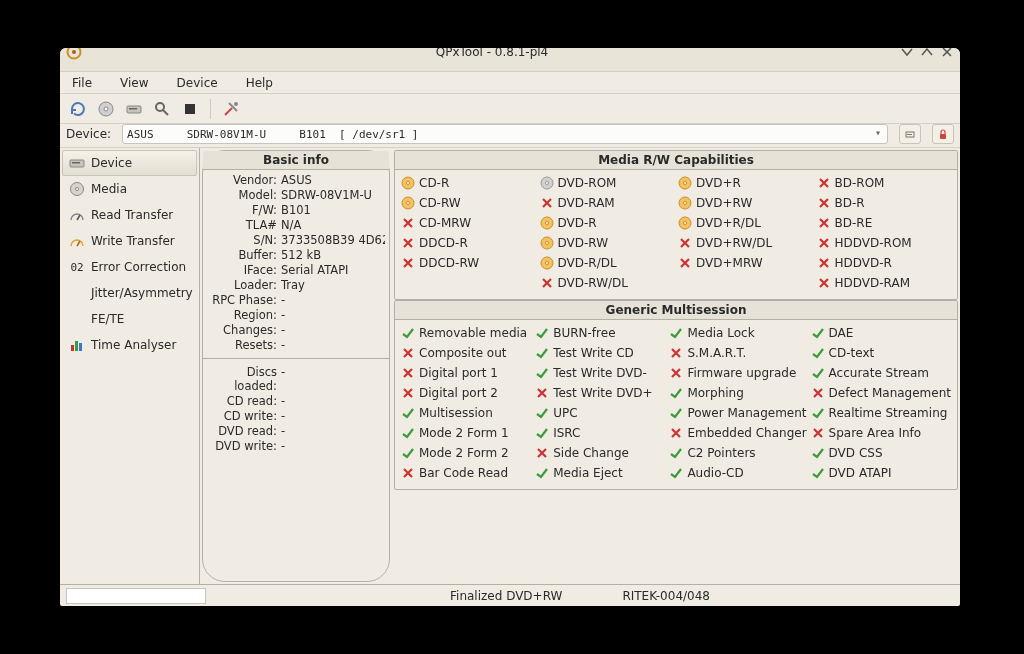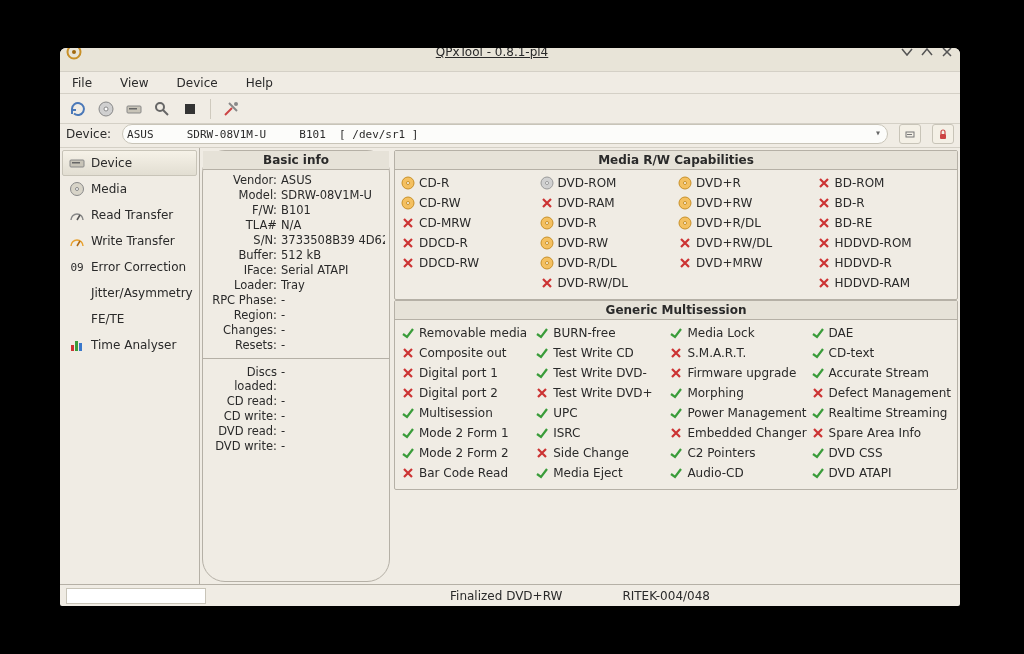--- a/index.html
+++ b/index.html
@@ -36,21 +36,20 @@
     box-shadow: 0 0 4px rgba(0,0,0,.5);
     overflow: hidden;
   }
   
   .titlebar {
     height: 24px;
     background: var(--title-bg);
     display: flex; align-items: center;
     padding: 0 4px 16px 6px;
     border-bottom: 1px solid #d4d0c6;
-    text-decoration: underline;
   }
   .titlebar .appicon {
     width: 16px; height: 16px;
     margin-right: 6px;
     color: #c89028;
     font-weight: bold;
   }
   .titlebar .title {
     flex: 1; text-align: center;
     font-size: 12px;
@@ -98,21 +97,21 @@
     padding: 0 6px 3px 6px;
     gap: 11px;
     border-bottom: 1px solid #d4d0c6;
   }
   .devicerow label { font-size: 12px; }
   .devicerow .combo {
     flex: 1;
     height: 20px;
     background: #fcfcfa;
     border: 1px solid #c8c4b8;
-    border-radius: 10px;
+    border-radius: 3px;
     display: flex; align-items: center;
     padding: 0 4px;
     font-family: monospace;
     font-size: 11px;
     white-space: pre;
     position: relative;
   }
   .devicerow .combo::after {
     content: "▾";
     position: absolute;
@@ -361,21 +360,21 @@
           <span class="navicon">
             <svg width="16" height="16" viewBox="0 0 16 16">
               <path d="M2 13a6 6 0 0 1 12 0" fill="none" stroke="#e8a232" stroke-width="1.5"></path>
               <line x1="8" y1="13" x2="11" y2="8" stroke="#b06810" stroke-width="1.5"></line>
             </svg>
           </span>
           <span>Write Transfer</span>
         </div>
         <div class="navitem">
           <span class="navicon">
-            <span style="font-family:monospace;font-size:11px;color:#2a2a2a;">09</span>
+            <span style="font-family:monospace;font-size:11px;color:#2a2a2a;">02</span>
           </span>
           <span>Error Correction</span>
         </div>
         <div class="navitem">
           <span class="navicon">
             <span style="display:inline-block;width:16px;height:16px;"></span>
           </span>
           <span>Jitter/Asymmetry</span>
         </div>
         <div class="navitem">

